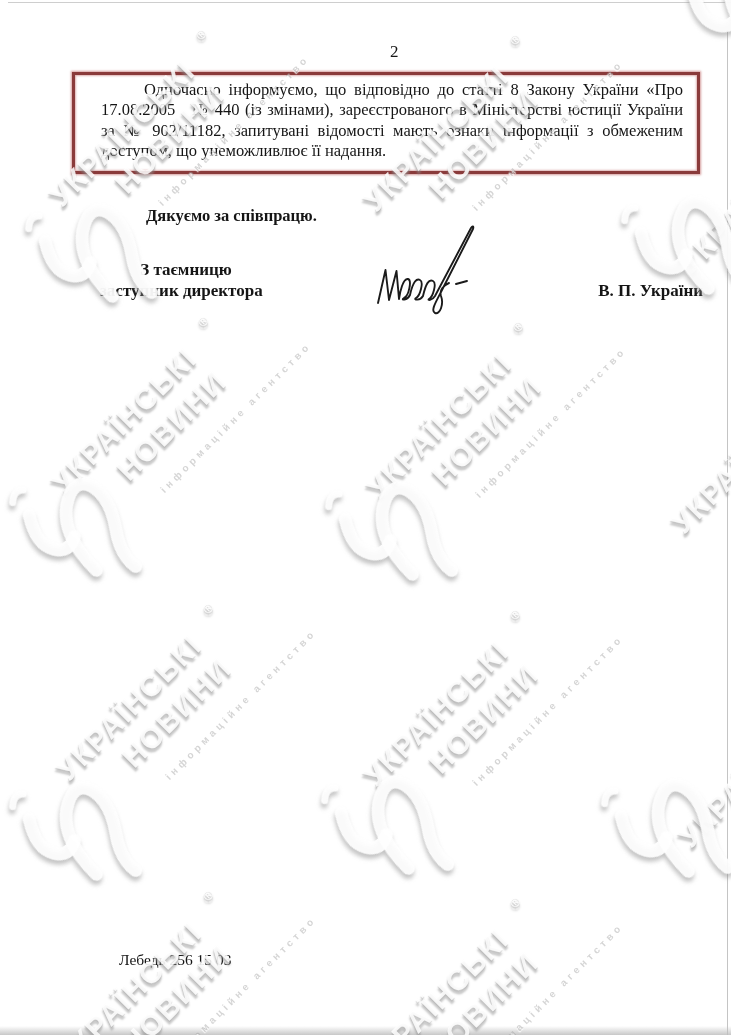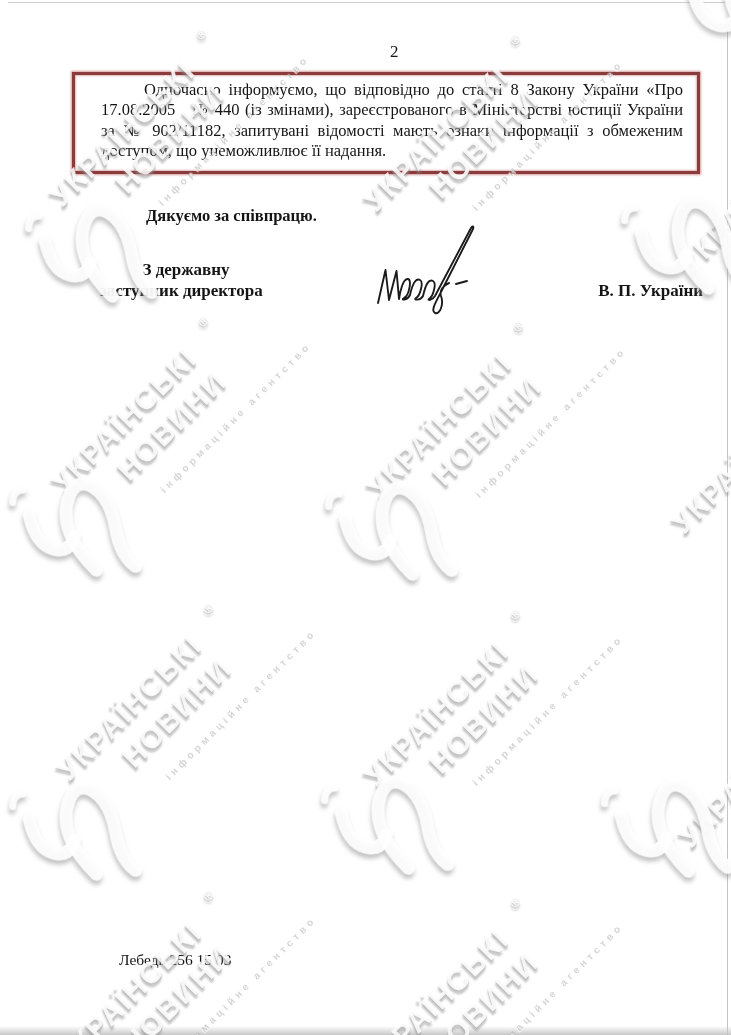--- a/index.html
+++ b/index.html
@@ -60,21 +60,21 @@
 
     <div class="redbox">
       <div class="bline first j">Одночасно інформуємо, що відповідно до статті 8 Закону України «Про</div>
       <div class="bline j">17.08.2005&nbsp;&nbsp; № 440 (із змінами), зареєстрованого в Міністерстві юстиції України</div>
       <div class="bline j">за № 902/11182, запитувані відомості мають ознаки інформації з обмеженим</div>
       <div class="bline">доступом, що унеможливлює її надання.</div>
     </div>
 
     <div class="thanks">Дякуємо за співпрацю.</div>
 
-    <div class="salutation">З державну</div>
+    <div class="salutation">З таємницю</div>
     <div class="sig-title">заступник директора</div>
     <div class="sig-name">В. П. України</div>
 
     <svg class="signature" width="120" height="105" viewBox="0 0 120 105">
       <path d="M 18 90 L 25.5 57 L 29 87 L 36.5 58 L 39 86
                C 40 79 43 65 48 66 C 52 67 49 83 44 85 C 40 87 47 88 50 82
                C 53 68 57 65 60 67 C 64 69 60 83 56 85 C 53 87 60 88 63 83
                C 66 70 69 66 73 68 C 77 70 73 84 69 86 C 67 87.5 72 88 75 83
                L 111 15 C 112.5 12.5 114 13 113 16 L 81 79
                C 77 87 70 98 75 100 C 80 102 84 91 81 83 C 79 77 84 72 89 70

